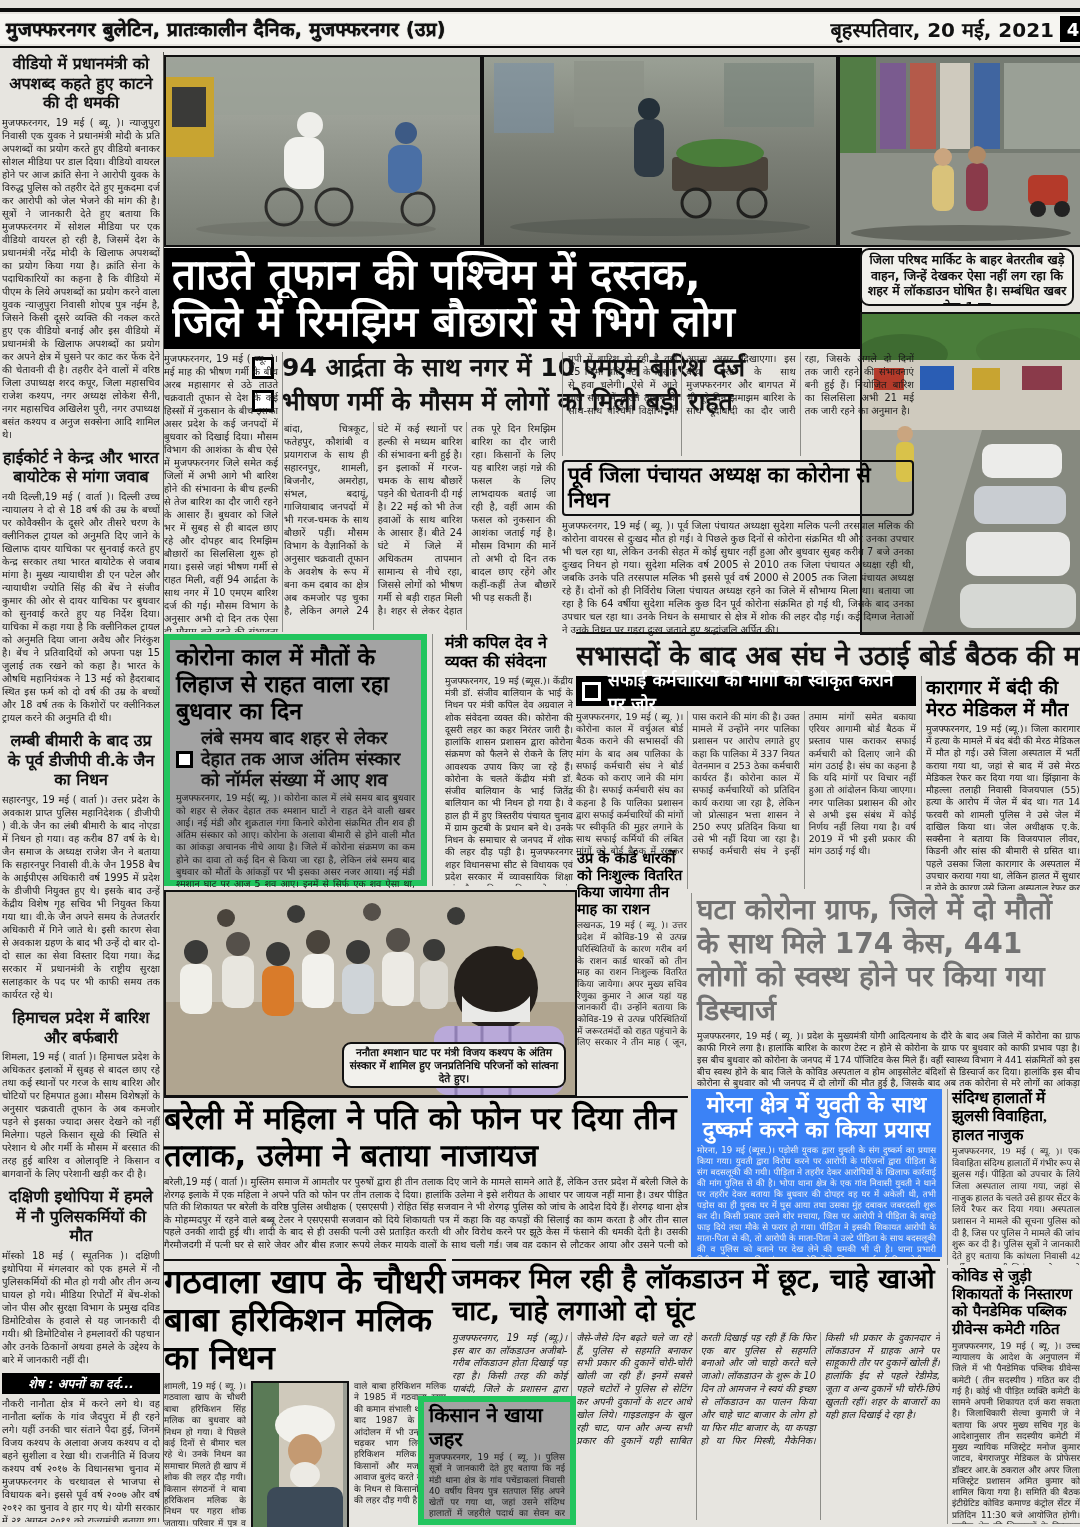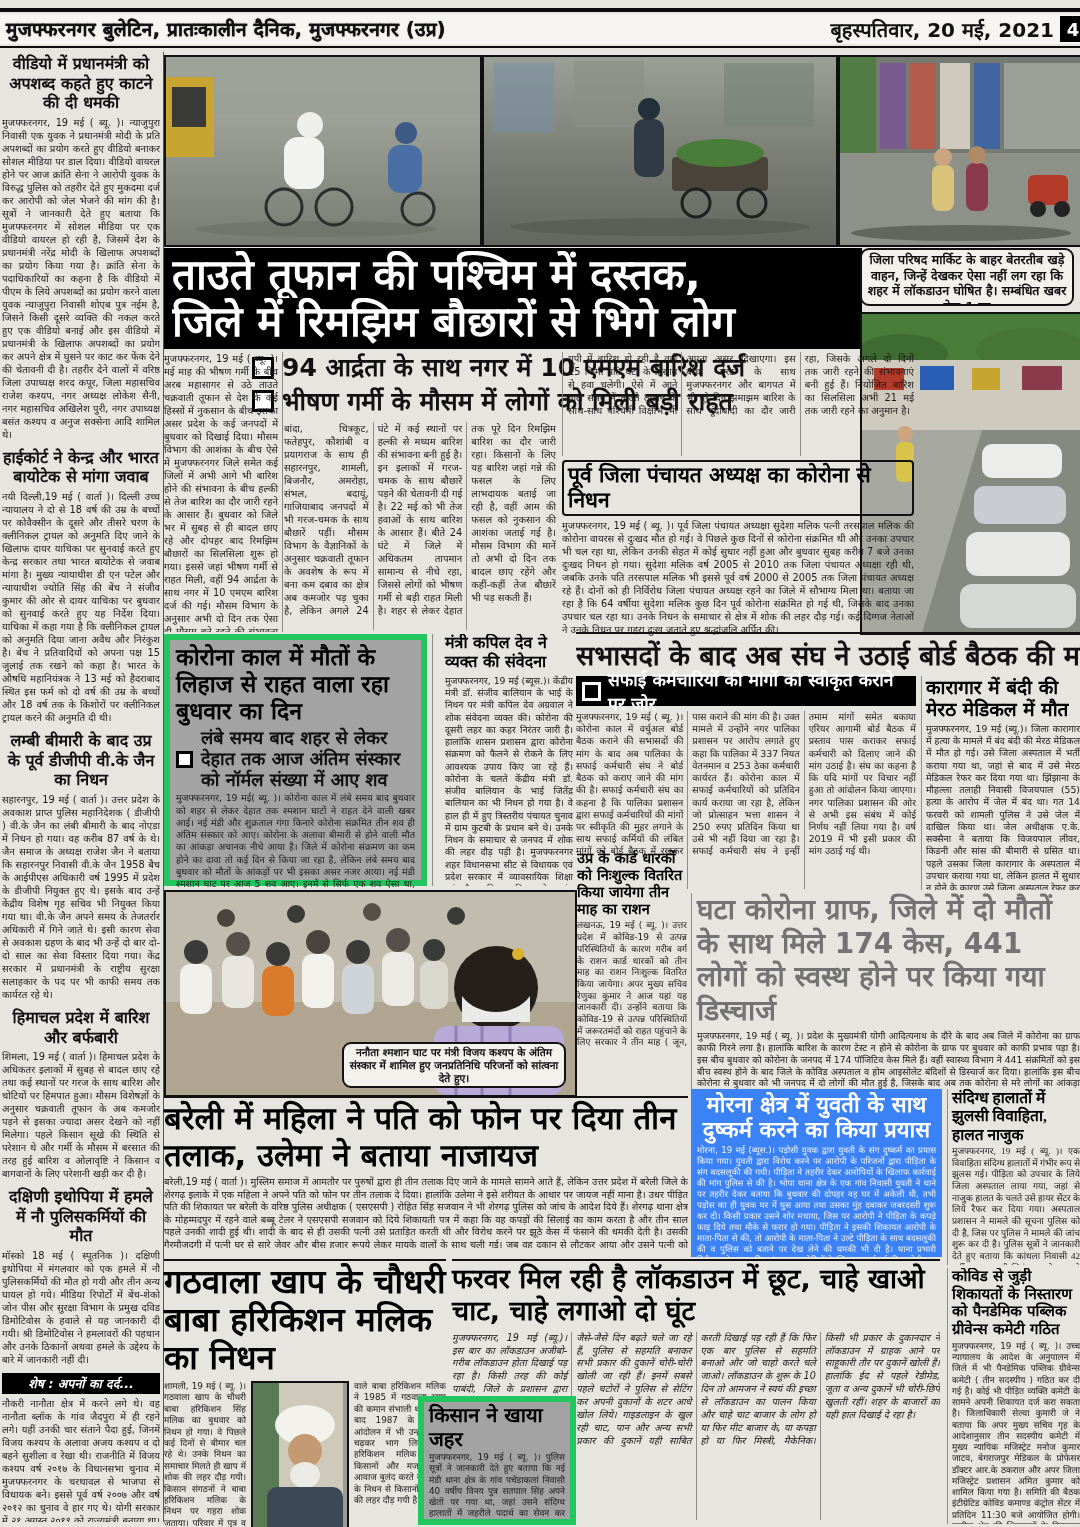--- a/index.html
+++ b/index.html
@@ -297,21 +297,21 @@
           <circle cx="52" cy="68" r="17" fill="#c49a72"></circle>
           <ellipse cx="52" cy="92" rx="15" ry="13" fill="#eceae4"></ellipse>
           <rect x="14" y="104" width="76" height="74" rx="10" fill="#3c4a58"></rect>
         </svg>
       </div>
       <div class="jtxt" style="width:92px;font-size:8.8px;line-height:1.3;">वाले बाबा हरिकिशन मलिक ने 1985 में गठवाला खाप की कमान संभाली थी। इसके बाद 1987 के किसान आंदोलन में भी उन्होंने बढ़-चढ़कर भाग लिया था। हरिकिशन मलिक हमेशा किसानों और मजदूरों की आवाज बुलंद करते रहे। बाबा के निधन से किसानों में शोक की लहर दौड़ गयी है।</div>
     </div>
   </div>
 
   <div class="abs" style="left:452px;top:1259px;width:488px;height:266px;border-top:2px solid #111;box-sizing:border-box;padding-top:2px;">
-    <div style="font-size:27px;font-weight:800;line-height:1.2;color:#000;">फरवर मिल रही है  लॉकडाउन में छूट, चाहे खाओ चाट, चाहे लगाओ दो घूंट</div>
+    <div style="font-size:27px;font-weight:800;line-height:1.2;color:#000;">जमकर मिल रही है  लॉकडाउन में छूट, चाहे खाओ चाट, चाहे लगाओ दो घूंट</div>
     <div class="jtxt cols4" style="font-size:9.6px;line-height:1.34;font-style:italic;height:188px;margin-top:4px;">मुजफ्फरनगर, 19 मई (ब्यू.)। इस बार का लॉकडाउन अजीबो-गरीब लॉकडाउन होता दिखाई पड़ रहा है। किसी तरह की कोई पाबंदी, जिले के प्रशासन द्वारा शायद ही किसी दुकानदार पर लगाई गई हो। शुरू के दिनों में दुकानदारों ने स्वयं ही लॉकडाउन का उल्लंघन नहीं किया, मगर अब जैसे-जैसे दिन बढ़ते चले जा रहे हैं, पुलिस से सहमति बनाकर सभी प्रकार की दुकानें चोरी-चोरी खोली जा रही हैं। इनमें सबसे पहले चटोरों ने पुलिस से सेटिंग कर अपनी दुकानों के शटर आधे खोल लिये। गाइडलाइन के खुल रही चाट, पान और अन्य सभी प्रकार की दुकानें यही साबित करती दिखाई पड़ रही हैं कि फिर एक बार पुलिस से सहमति बनाओ और जो चाहो करते चले जाओ। लॉकडाउन के शुरू के 10 दिन तो आमजन ने स्वयं की इच्छा से लॉकडाउन का पालन किया और चाहे चाट बाजार के लोग हो या फिर मीट बाजार के, या कपड़ा हो या फिर मिस्त्री, मैकेनिक। किसी भी प्रकार के दुकानदार ने लॉकडाउन में ग्राहक आने पर साहूकारी तौर पर दुकानें खोली हैं। हालांकि ईद से पहले रेडीमेड, जूता व अन्य दुकानें भी चोरी-छिपे खुलती रहीं। शहर के बाजारों का यही हाल दिखाई दे रहा है।</div>
   </div>
 
   <div class="abs boxart" style="left:418px;top:1396px;width:158px;height:129px;z-index:5;padding:2px 5px;box-sizing:border-box;overflow:hidden;">
     <div class="hcent" style="font-size:20px;">किसान ने खाया जहर</div>
     <div class="jtxt" style="font-size:8.8px;line-height:1.28;margin-top:1px;font-style:normal;">मुजफ्फरनगर, 19 मई ( ब्यू. )। पुलिस सूत्रों ने जानकारी देते हुए बताया कि नई मंडी थाना क्षेत्र के गांव पचेंडाकलां निवासी 40 वर्षीय विनय पुत्र सतपाल सिंह अपने खेतों पर गया था, जहां उसने संदिग्ध हालातों में जहरीले पदार्थ का सेवन कर लिया, उसे उपचार के लिये जिला अस्पताल लाया गया, जहां नाजुक हालत के चलते उसे हायर सैंटर के लिये रैफर कर दिया गया।</div>
   </div>
 
 </div>
 

